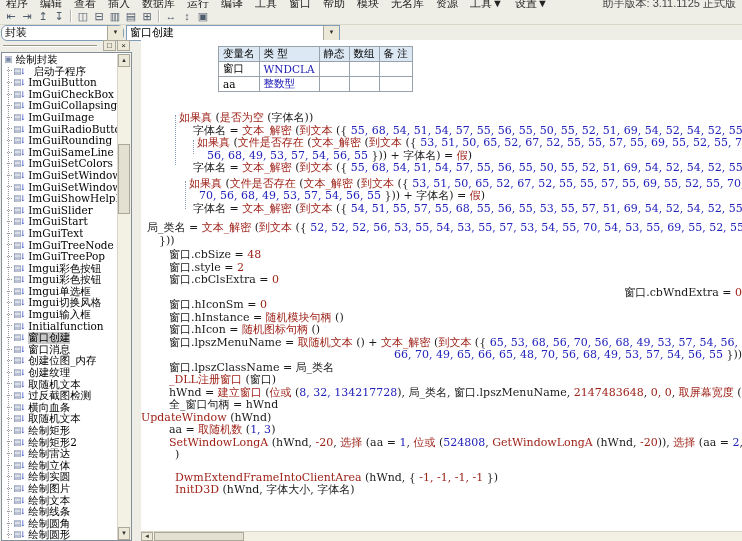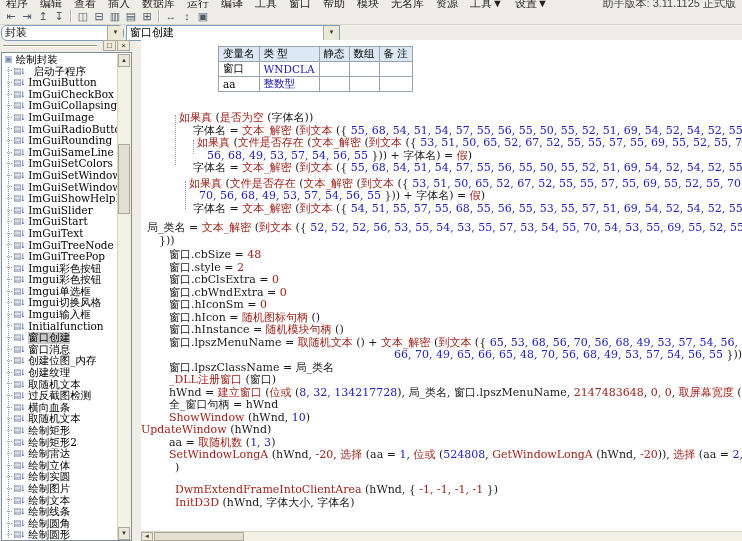--- a/index.html
+++ b/index.html
@@ -426,31 +426,30 @@
       <div class="cl" style="margin-left: 66px;"><span class="cn">56, 68, 49, 53, 57, 54, 56, 55</span><span class="ct"> })) + 字体名) = </span><span class="ck">假</span><span class="ct">)</span></div>
       <div class="cl" style="margin-left: 52px;"><span class="ct">字体名 = </span><span class="ck">文本_解密</span><span class="ct"> (</span><span class="ck">到文本</span><span class="ct"> ({ </span><span class="cn">55, 68, 54, 51, 54, 57, 55, 56, 55, 50, 55, 52, 51, 69, 54, 52, 54, 52, 55, 54, 70, 56, 68, 49, 53, 57, 54, 56, 55, 52, 51</span></div>
       <div class="cl" style="margin-left: 48px; margin-top: 3px;"><span class="ck">如果真</span><span class="ct"> (</span><span class="ck">文件是否存在</span><span class="ct"> (</span><span class="ck">文本_解密</span><span class="ct"> (</span><span class="ck">到文本</span><span class="ct"> ({ </span><span class="cn">53, 51, 50, 65, 52, 67, 52, 55, 55, 57, 55, 69, 55, 52, 55, 70, 54, 55, 54, 51, 52, 67</span></div>
       <div class="cl" style="margin-left: 58px;"><span class="cn">70, 56, 68, 49, 53, 57, 54, 56, 55</span><span class="ct"> })) + 字体名) = </span><span class="ck">假</span><span class="ct">)</span></div>
       <div class="cl" style="margin-left: 52px;"><span class="ct">字体名 = </span><span class="ck">文本_解密</span><span class="ct"> (</span><span class="ck">到文本</span><span class="ct"> ({ </span><span class="cn">54, 51, 55, 57, 55, 68, 55, 56, 55, 53, 55, 57, 51, 69, 54, 52, 54, 52, 55, 54, 70, 56, 68, 49, 53, 57, 54, 56, 55</span></div>
       <div class="cl" style="margin-left: 6px; margin-top: 7px;"><span class="ct">局_类名 = </span><span class="ck">文本_解密</span><span class="ct"> (</span><span class="ck">到文本</span><span class="ct"> ({ </span><span class="cn">52, 52, 52, 56, 53, 55, 54, 53, 55, 57, 53, 54, 55, 70, 54, 53, 55, 69, 55, 52, 55, 49, 54, 52, 55, 57, 53, 52, 54, 55, 56, 66</span></div>
       <div class="cl" style="margin-left: 18px;"><span class="ct">}))</span></div>
       <div class="cl" style="margin-left: 28px; margin-top: 2px;"><span class="ct">窗口.cbSize = </span><span class="ck">48</span></div>
       <div class="cl" style="margin-left: 28px;"><span class="ct">窗口.style = </span><span class="ck">2</span></div>
       <div class="cl" style="margin-left: 28px;"><span class="ct">窗口.cbClsExtra = </span><span class="ck">0</span></div>
-      <div class="cl" style="margin-left: 28px;"><span class="ct">窗口.cbWndExtra = </span><span class="ck">0</span></div>
+      <div class="cl" style="margin-left: 28px; text-align: right;"><span class="ct">窗口.cbWndExtra = </span><span class="ck">0</span></div>
       <div class="cl" style="margin-left: 28px;"><span class="ct">窗口.hIconSm = </span><span class="ck">0</span></div>
+      <div class="cl" style="margin-left: 28px;"><span class="ct">窗口.hInstance = </span><span class="ck">随机模块句柄</span><span class="ct"> ()</span></div>
       <div class="cl" style="margin-left: 28px;"><span class="ct">窗口.hIcon = </span><span class="ck">随机图标句柄</span><span class="ct"> ()</span></div>
-      <div class="cl" style="margin-left: 28px;"><span class="ct">窗口.hInstance = </span><span class="ck">随机模块句柄</span><span class="ct"> ()</span></div>
       <div class="cl" style="margin-left: 28px;"><span class="ct">窗口.lpszMenuName = </span><span class="ck">取随机文本</span><span class="ct"> () + </span><span class="ck">文本_解密</span><span class="ct"> (</span><span class="ck">到文本</span><span class="ct"> ({ </span><span class="cn">65, 53, 68, 56, 70, 56, 68, 49, 53, 57, 54, 56, 55</span></div>
       <div class="cl" style="margin-left: 34px; text-align: right;"><span class="cn">66, 70, 49, 65, 66, 65, 48, 70, 56, 68, 49, 53, 57, 54, 56, 55</span><span class="ct"> }))</span></div>
       <div class="cl" style="margin-left: 28px;"><span class="ct">窗口.lpszClassName = 局_类名</span></div>
       <div class="cl" style="margin-left: 28px;"><span class="ck">_DLL注册窗口</span><span class="ct"> (窗口)</span></div>
       <div class="cl" style="margin-left: 28px;"><span class="ct">hWnd = </span><span class="ck">建立窗口</span><span class="ct"> (</span><span class="ck">位或</span><span class="ct"> (</span><span class="cn">8, 32, 134217728</span><span class="ct">), 局_类名, 窗口.lpszMenuName, </span><span class="ck">2147483648</span><span class="ct">, </span><span class="ck">0, 0</span><span class="ct">, </span><span class="ck">取屏幕宽度</span><span class="ct"> (), </span></div>
       <div class="cl" style="margin-left: 28px;"><span class="ct">全_窗口句柄 = hWnd</span></div>
-      <div class="cl" style="margin-left: 28px;"><span class="ck">ShowWindow</span><span class="ct"> (hWnd, </span><span class="cn">10</span><span class="ct">)</span></div>
       <div class="cl" style=""><span class="ck">UpdateWindow</span><span class="ct"> (hWnd)</span></div>
       <div class="cl" style="margin-left: 28px;"><span class="ct">aa = </span><span class="ck">取随机数</span><span class="ct"> (</span><span class="cn">1, 3</span><span class="ct">)</span></div>
       <div class="cl" style="margin-left: 28px;"><span class="ck">SetWindowLongA</span><span class="ct"> (hWnd, </span><span class="ck">-20</span><span class="ct">, </span><span class="ck">选择</span><span class="ct"> (aa = </span><span class="cn">1</span><span class="ct">, </span><span class="ck">位或</span><span class="ct"> (</span><span class="cn">524808</span><span class="ct">, </span><span class="ck">GetWindowLongA</span><span class="ct"> (hWnd, </span><span class="ck">-20</span><span class="ct">)), </span><span class="ck">选择</span><span class="ct"> (aa = </span><span class="cn">2</span><span class="ct">, </span></div>
       <div class="cl" style="margin-left: 34px;"><span class="ct">)</span></div>
       <div class="cl" style="margin-left: 34px; margin-top: 10px;"><span class="ck">DwmExtendFrameIntoClientArea</span><span class="ct"> (hWnd, { </span><span class="ck">-1, -1, -1, -1</span><span class="ct"> })</span></div>
       <div class="cl" style="margin-left: 34px;"><span class="ck">InitD3D</span><span class="ct"> (hWnd, 字体大小, 字体名)</span></div>
     </div>
 </div>
 
 <div id="h-scroll" class="sb">

